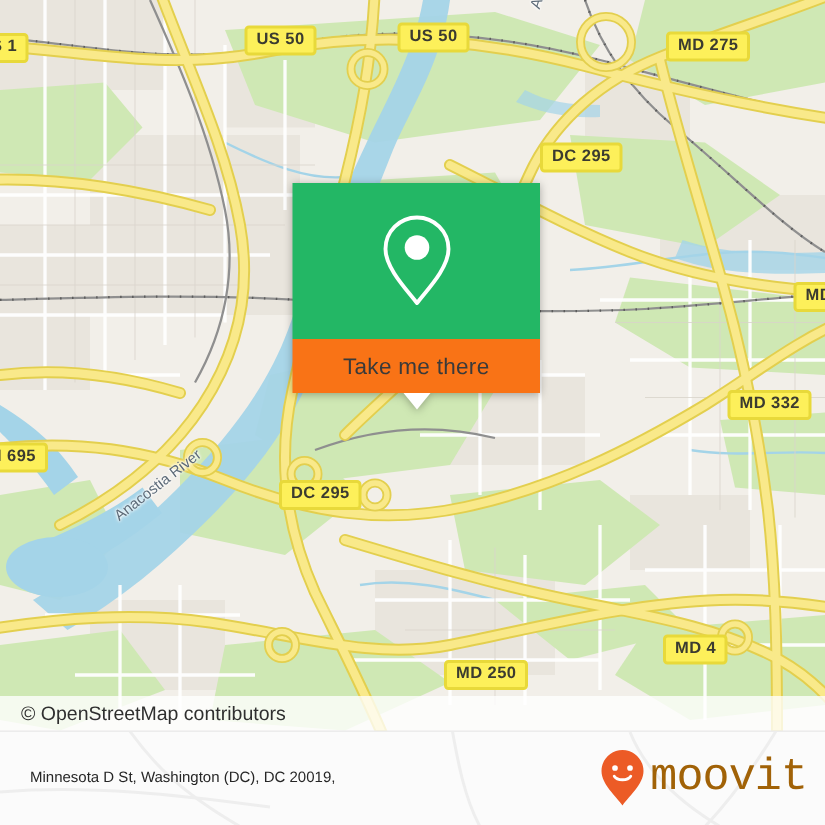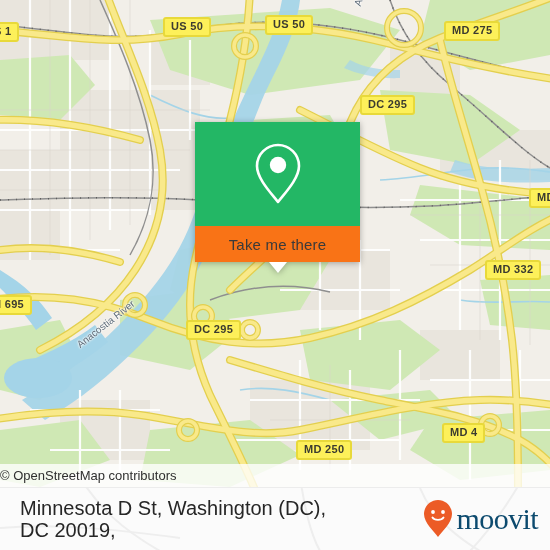--- a/index.html
+++ b/index.html
@@ -92,20 +92,21 @@
   }
 
   
   #attribution {
     position: absolute;
     left: 0; top: 464px;
     width: 550px; height: 23px;
     background: rgba(255,255,255,.78);
     display: flex;
     align-items: center;
+    padding-left: 14px;
   }
   #attribution-text {
     font-size: 13px;
     color: #2f2f2f;
     font-family: "Liberation Sans", sans-serif;
   }
 
   
   #footer {
     position: absolute;
@@ -114,42 +115,42 @@
     background: #fbfbfb;
     border-top: 1px solid #ececec;
     display: flex;
     align-items: center;
     overflow: hidden;
   }
   #footer-ghost { position:absolute; left:0; top:0; width:550px; height:63px; }
   #footer-title {
     position: relative;
     margin-left: 20px;
-    font-size: 20px;
+    font-size: 10px;
     line-height: 22px;
     color: #262626;
     max-width: 340px;
     z-index: 2;
   }
   #brand {
     position: absolute;
     right: 12px;
     top: 50%;
     transform: translateY(-50%);
     display: flex;
     align-items: center;
     z-index: 2;
   }
   #brand-name {
     font-size: 30px;
     letter-spacing: -.6px;
-    color: #0c4a6e;
+    color: #a16207;
     font-weight: normal;
     margin-left: 3px;
-    font-family: Liberation Serif, serif;
+    font-family: Liberation Mono, monospace;
   }
 </style>
 </head>
 <body>
 
 <div id="page">
 
   <div id="map">
     <svg id="map-svg" viewBox="0 0 550 487">
       <defs>

